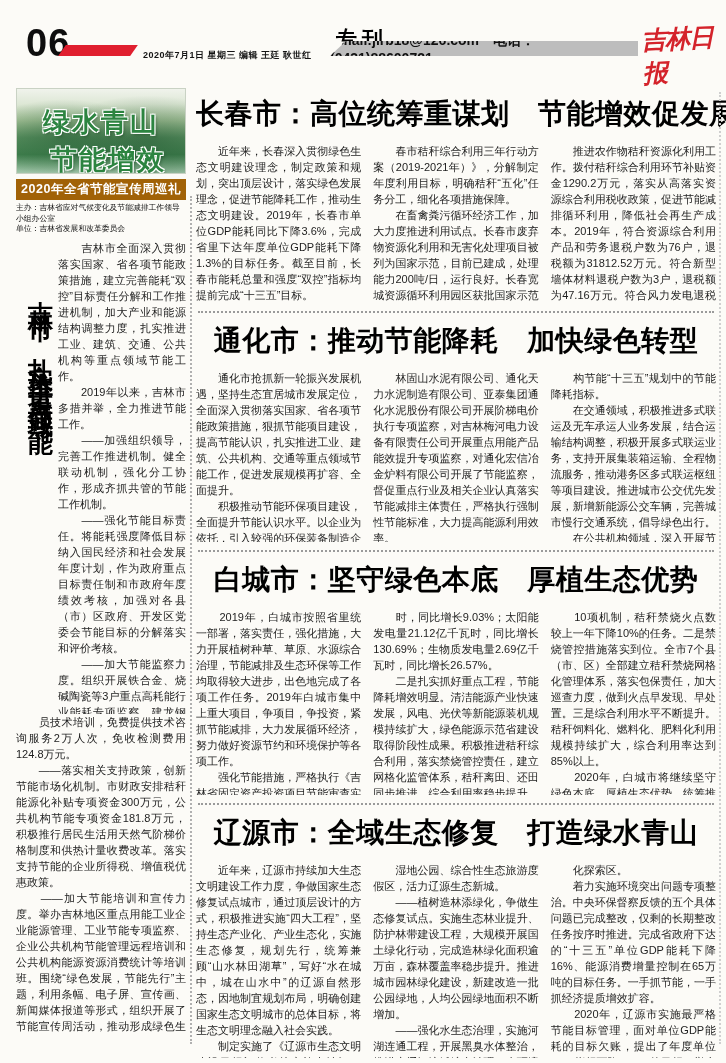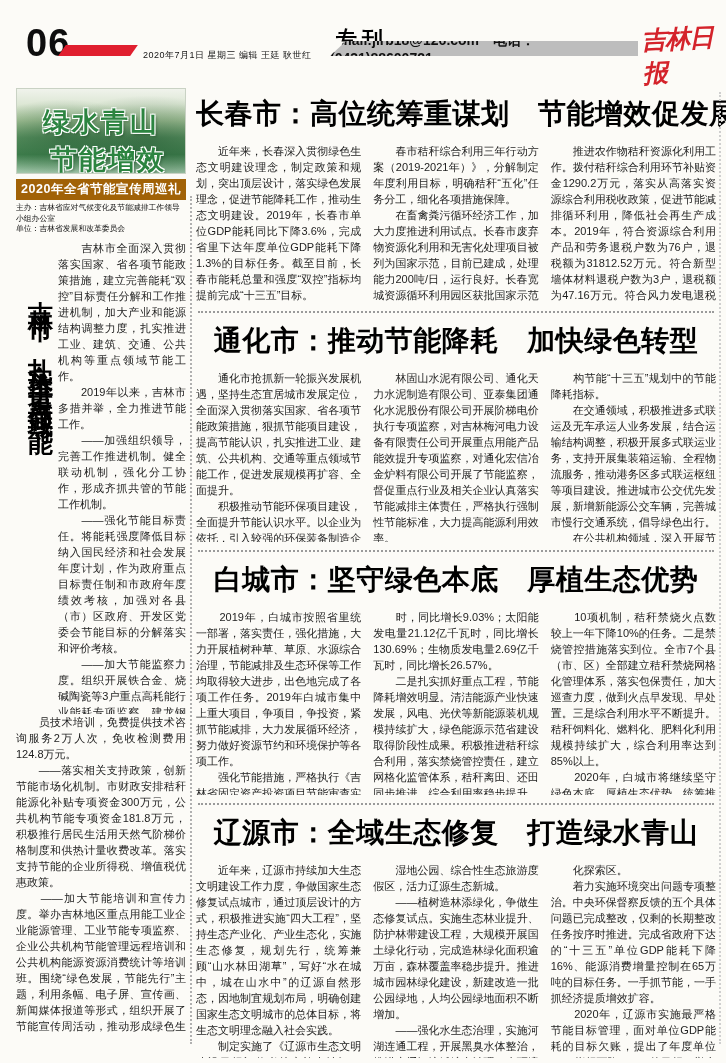--- a/index.html
+++ b/index.html
@@ -2,21 +2,21 @@
 <html><head>
 <meta charset="utf-8">
 <style>
   html,body{margin:0;padding:0;background:#e9e7e2;}
   .page{position:relative;width:726px;height:1063px;background:#fcfbf7;margin:0 auto;
         font-family:"Liberation Sans",sans-serif;overflow:hidden;color:#1c1c1c;}
 
   
   .page-num{position:absolute;left:26px;top:24px;font-size:38px;font-weight:900;color:#0e0e0e;letter-spacing:1px;line-height:1;}
   .red-bar{position:absolute;left:62px;top:45px;width:72px;height:11px;background:#e01f2f;transform:skewX(-35deg);}
-  .date-line{position:absolute;left:143px;top:49px;font-size:9px;font-weight:normal;color:#141414;letter-spacing:0.5px;}
+  .date-line{position:absolute;left:143px;top:49px;font-size:9px;font-weight:bold;color:#141414;letter-spacing:0.5px;}
   .section-title{position:absolute;left:336px;top:25px;font-size:21px;font-weight:900;letter-spacing:5px;color:#000;}
   .gray-bar{position:absolute;left:330px;top:41px;width:308px;height:15px;background:#bdbdbd;
             clip-path:polygon(16px 0,100% 0,100% 100%,0 100%);
             display:flex;align-items:center;justify-content:flex-end;padding-right:7px;box-sizing:border-box;}
   .gray-bar span{font-size:14px;font-weight:bold;color:#111;}
   .masthead{position:absolute;left:642px;top:22px;font-size:25px;font-weight:900;color:#d4232b;
             font-family:"DejaVu Serif",serif;font-style:italic;transform:rotate(-3deg);letter-spacing:-1px;}
 
   
   .sidebar{position:absolute;left:16px;top:88px;width:170px;}

